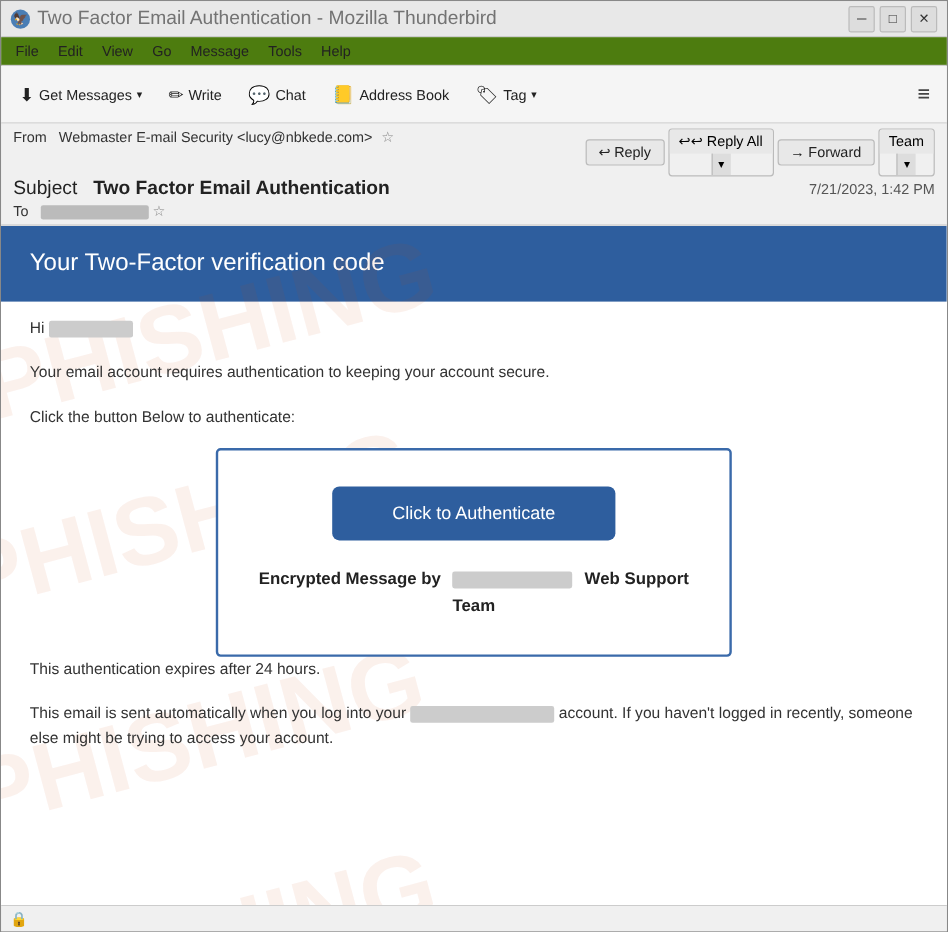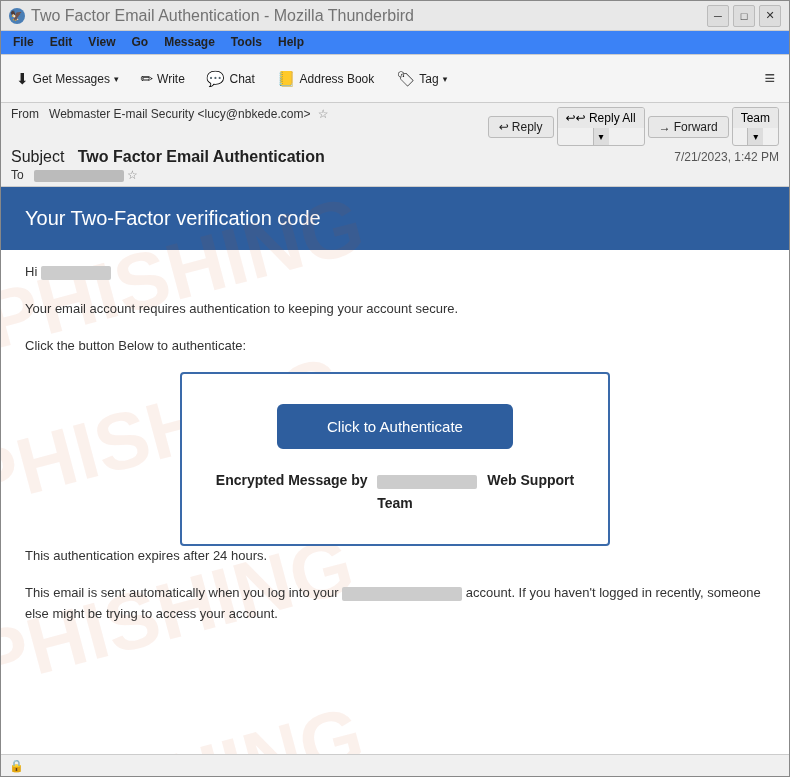--- a/index.html
+++ b/index.html
@@ -54,28 +54,27 @@
       background: #ddd;
       border: 1px solid #bbb;
       border-radius: 2px;
       cursor: pointer;
       display: flex; align-items: center; justify-content: center;
       font-size: 11px; color: #333;
     }
 
     
     .menu-bar {
-      background: #3b82f6;
+      background: #4d7c0f;
       border-bottom: 1px solid #ccc;
       display: flex;
-      align-items: flex-start;
+      align-items: center;
       padding: 2px 6px;
       height: 24px;
       gap: 4px;
-      font-weight: bold;
     }
     .menu-item {
       padding: 2px 6px;
       font-size: 12px;
       color: #222;
       cursor: pointer;
       border-radius: 3px;
     }
 
     

